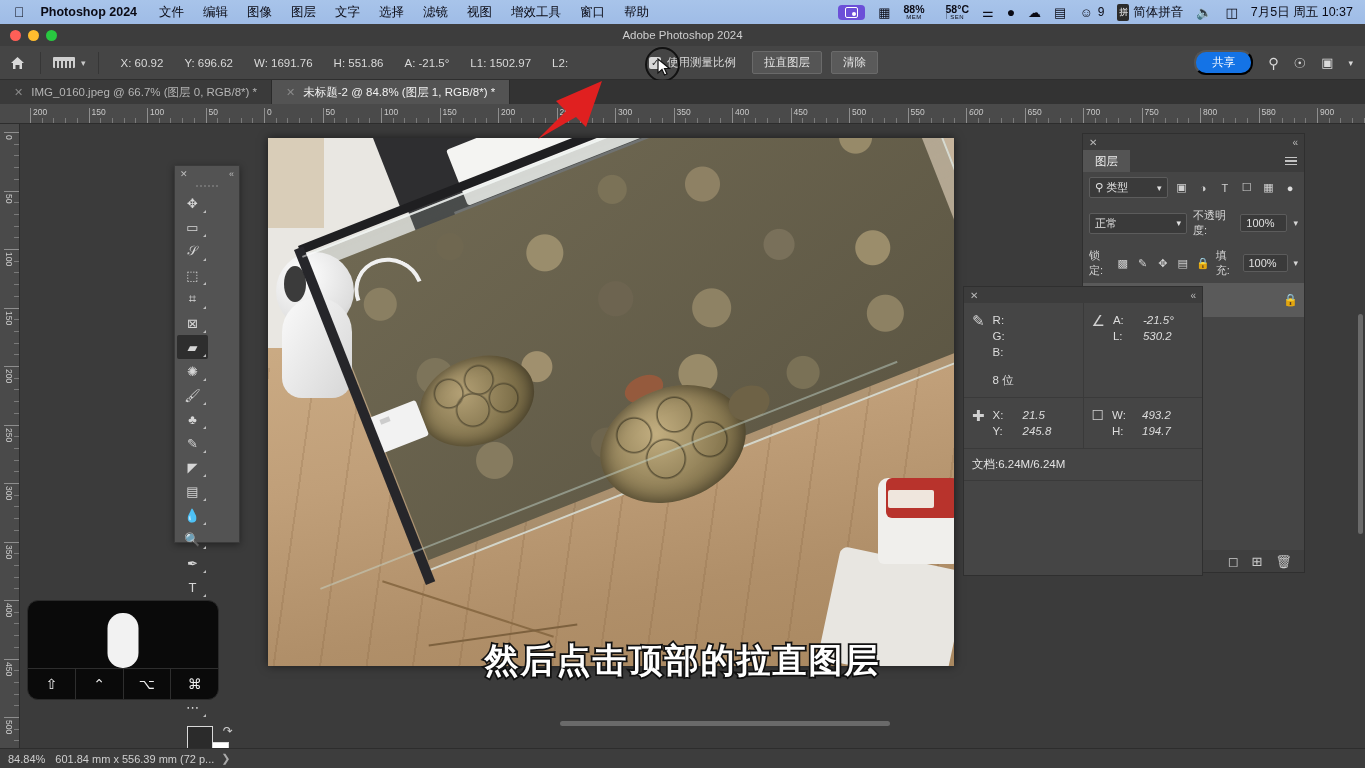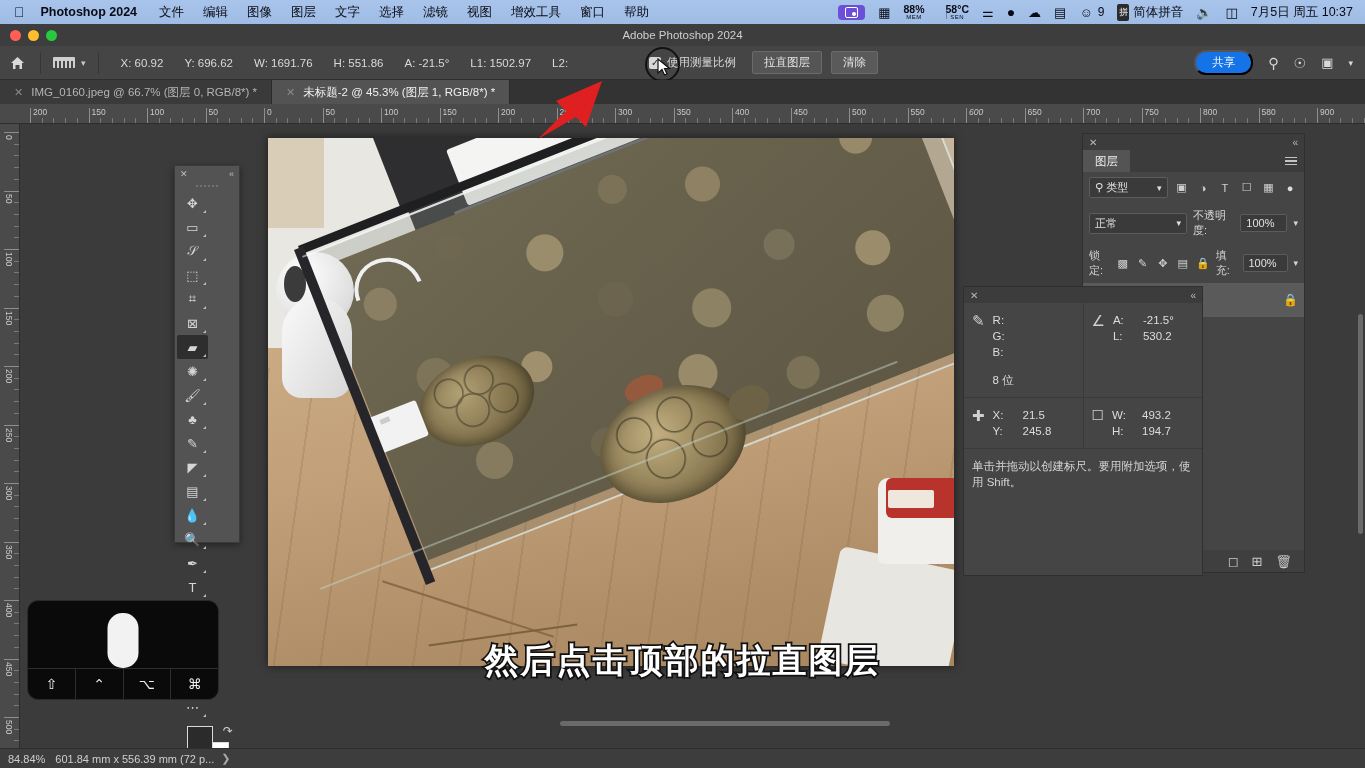--- a/index.html
+++ b/index.html
@@ -128,21 +128,21 @@
   .lbot { position:absolute; left:0; bottom:0; width:100%; height:22px; background:#3f3f3f;
     display:flex; align-items:center; justify-content:flex-end; gap:13px; padding-right:12px; }
 
   #infopanel { position:absolute; left:963px; top:286px; width:240px; height:290px;
     background:#454545; border:1px solid #2f2f2f; }
   .iblock { display:flex; border-bottom:1px solid #3a3a3a; }
   .ihalf { flex:1; display:flex; align-items:flex-start; gap:8px; padding:9px 8px; }
   .ihalf + .ihalf { border-left:1px solid #3a3a3a; }
   .ikv { color:#dcdcdc; font-size:11.5px; line-height:16px; display:flex; gap:16px;}
   .ikv .k { width:14px; }
-  .ikv .v { min-width:46px; }
+  .ikv .v { min-width:46px;font-style:italic; }
   .idoc { padding:8px; color:#e2e2e2; font-size:11.5px; border-bottom:1px solid #3a3a3a; }
   .ihint { padding:9px 8px; color:#d4d4d4; font-size:11.5px; line-height:16px; }
 
   
   #arrow { position:absolute; left:530px; top:75px; width:100px; height:70px; }
   #cursorcirc { position:absolute; left:645px; top:47px; width:35px; height:35px;
     border:2px solid #121212; border-radius:50%; }
 
   
   #subtitle { position:absolute; left:0; top:638px; width:1365px; text-align:center;
@@ -272,21 +272,21 @@
   <path d="M1 1 L1 15 L5 11.5 L7.5 17 L10 16 L7.5 10.5 L12.5 10.5 Z" fill="#fff" stroke="#111" stroke-width="1.2"></path>
 </svg>
 
 <div id="tabs">
   <div class="tab">
     <span class="x">✕</span>
     <span>IMG_0160.jpeg @ 66.7% (图层 0, RGB/8*) *</span>
   </div>
   <div class="tab active">
     <span class="x">✕</span>
-    <span>未标题-2 @ 45.3% (图层 1, RGB/8*) *</span>
+    <span>未标题-2 @ 84.8% (图层 1, RGB/8*) *</span>
   </div>
 </div>
 
 <div id="rulerTop">
     <span class="rtick" style="left: 33px; top: 3px;">200</span>
     <span class="rtickmark" style="left: 30px; top: 4px; width: 1px; height: 15px;"></span>
     <span class="rtickmark" style="left: 41.7px; top: 14px; width: 1px; height: 5px; opacity: 0.7;"></span>
     <span class="rtickmark" style="left: 53.4px; top: 14px; width: 1px; height: 5px; opacity: 0.7;"></span>
     <span class="rtickmark" style="left: 65.1px; top: 14px; width: 1px; height: 5px; opacity: 0.7;"></span>
     <span class="rtickmark" style="left: 76.8px; top: 14px; width: 1px; height: 5px; opacity: 0.7;"></span>
@@ -798,21 +798,21 @@
             <span class="v">493.2</span>
           </div>
         <div class="ikv">
             <span class="k">H:</span>
             <span class="v">194.7</span>
           </div>
       </div>
     </div>
   </div>
 
-  <div class="ihint">单击并拖动以创建标尺。要用附加选项，使用 Shift。</div>
+  <div class="idoc">文档:6.24M/6.24M</div>
 </div>
 
 <svg id="arrow" viewBox="0 0 100 70">
   <path d="M8 64 L36 36 L26 26 L72 6 L56 52 L46 42 Z" fill="#e02020"></path>
 </svg>
 
 <div id="subtitle">然后点击顶部的拉直图层</div>
 
 <div id="keyoverlay">
   <div class="mouse"></div>

